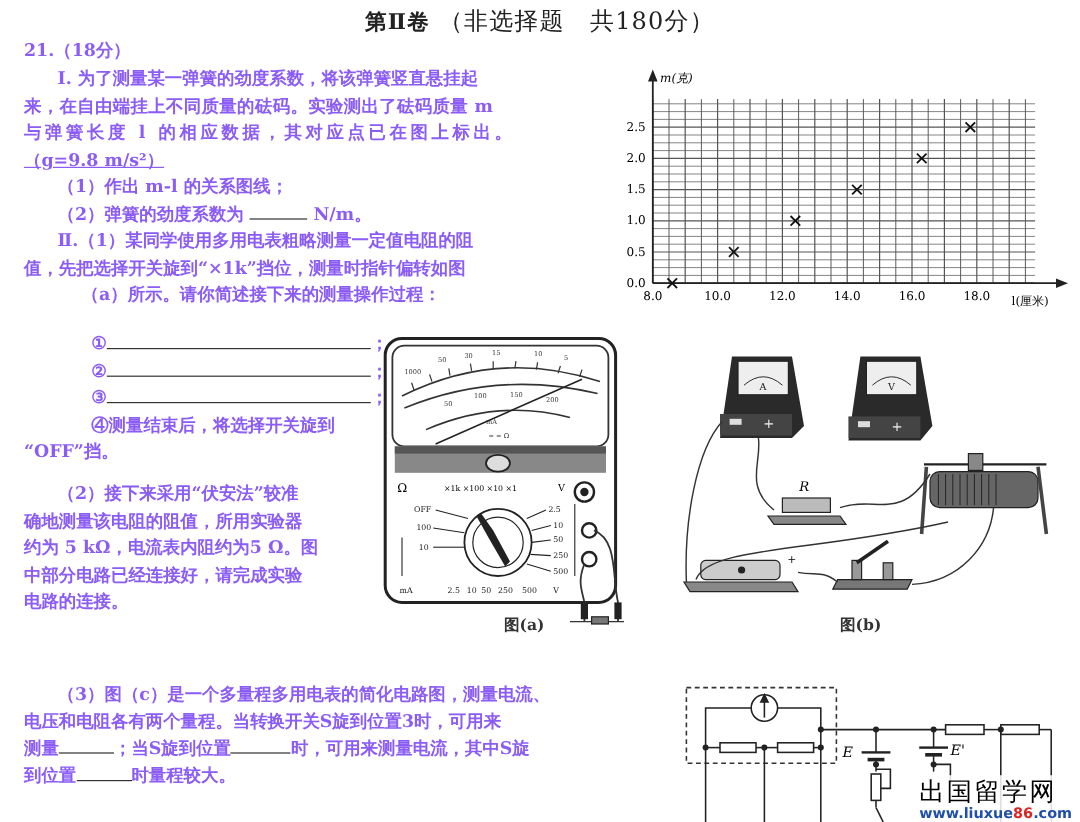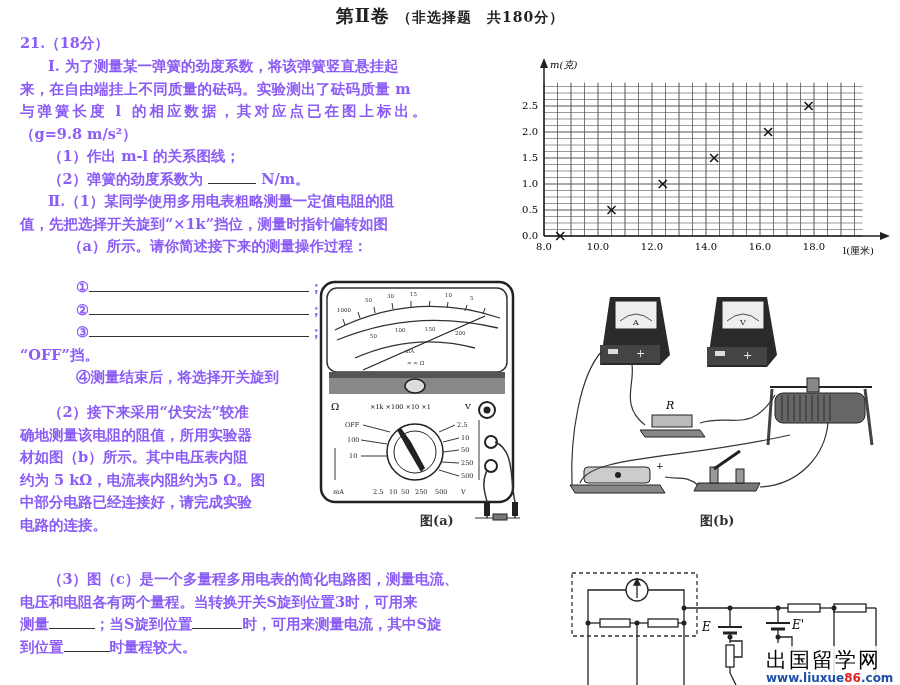--- a/index.html
+++ b/index.html
@@ -1,20 +1,20 @@
 <!DOCTYPE html>
 <html><head>
 <meta charset="utf-8">
 <style>
   html,body{margin:0;padding:0;background:#fff;}
   body{width:900px;height:685px;position:relative;overflow:hidden;
        font-family:"DejaVu Serif","Liberation Serif",serif;color:#222;}
   .abs{position:absolute;}
   .title{left:0;top:4px;width:900px;text-align:center;font-size:18px;font-weight:bold;letter-spacing:1px;}
-  .title .sub{font-size:14px;font-weight:bold;}
+  .title .sub{font-size:20px;font-weight:normal;}
   .txt{font-size:14.5px;line-height:22.5px;font-weight:bold;color:#8b5cf6;}
   .blank{display:inline-block;border-bottom:1.2px solid #333;height:14px;vertical-align:baseline;}
   .lineblank{display:inline-block;border-bottom:1.2px solid #333;width:220px;height:14px;}
   .cap{font-size:13px;font-weight:bold;color:#333;}
   .wm1{font-family:"DejaVu Sans",sans-serif;font-size:21px;color:#000000;letter-spacing:2px;}
   .wm2{font-family:"DejaVu Sans",sans-serif;font-size:12px;font-weight:bold;color:#1f4fa8;}
   .wm2 .red{color:#d22;}
   svg text{font-family:"DejaVu Serif","Liberation Serif",serif;}
 </style>
 </head>
@@ -24,21 +24,21 @@
   <span>第Ⅱ卷</span>
   <span class="sub">（非选择题　共180分）</span>
 </div>
 
 <div class="abs txt" style="left:20px;top:32px;">21.（18分）</div>
 
 <div class="abs txt" style="left:20px;top:55px;width:490px;">
   <div style="text-indent:28px;white-space:nowrap;">Ⅰ. 为了测量某一弹簧的劲度系数，将该弹簧竖直悬挂起</div>
   <div style="white-space:nowrap;letter-spacing:0.3px;">来，在自由端挂上不同质量的砝码。实验测出了砝码质量 m</div>
   <div style="white-space:nowrap;letter-spacing:3px;">与弹簧长度 l 的相应数据，其对应点已在图上标出。</div>
-  <div style="white-space:nowrap;">（g=9.8 m/s²）</div>
+  <div style="white-space:nowrap;text-decoration:underline;">（g=9.8 m/s²）</div>
   <div style="padding-left:28px;">（1）作出 m-l 的关系图线；</div>
   <div style="padding-left:28px;">
     <span>（2）弹簧的劲度系数为</span>
     <span class="blank" style="width:48px;"></span>
     <span>N/m。</span>
   </div>
   <div style="text-indent:28px;white-space:nowrap;">Ⅱ.（1）某同学使用多用电表粗略测量一定值电阻的阻</div>
   <div style="white-space:nowrap;">值，先把选择开关旋到“×1k”挡位，测量时指针偏转如图</div>
   <div style="white-space:nowrap;margin-left:48px;">（a）所示。请你简述接下来的测量操作过程：</div>
 </div>
@@ -46,28 +46,27 @@
 <div class="abs txt" style="left:20px;top:276px;width:300px;">
   <div style="padding-left:56px;white-space:nowrap;">
     <span>①</span><span class="lineblank"></span><span>；</span>
   </div>
   <div style="padding-left:56px;white-space:nowrap;">
     <span>②</span><span class="lineblank"></span><span>；</span>
   </div>
   <div style="padding-left:56px;white-space:nowrap;">
     <span>③</span><span class="lineblank"></span><span>；</span>
   </div>
+  <div style="padding-left:56px;white-space:nowrap;">④测量结束后，将选择开关旋到</div>
   <div style="white-space:nowrap;">“OFF”挡。</div>
-  <div style="padding-left:56px;white-space:nowrap;">④测量结束后，将选择开关旋到</div>
 </div>
 
 <div class="abs txt" style="left:20px;top:401px;width:300px;">
   <div style="padding-left:28px;white-space:nowrap;">（2）接下来采用“伏安法”较准</div>
   <div style="white-space:nowrap;">确地测量该电阻的阻值，所用实验器</div>
-  <div style="white-space:nowrap;">材如图（b）所示。其中电压表内阻</div>
   <div style="white-space:nowrap;">约为 5 kΩ，电流表内阻约为5 Ω。图</div>
   <div style="white-space:nowrap;">中部分电路已经连接好，请完成实验</div>
   <div style="white-space:nowrap;">电路的连接。</div>
 </div>
 
 <div class="abs txt" style="left:20px;top:568px;width:540px;">
   <div style="padding-left:28px;white-space:nowrap;">（3）图（c）是一个多量程多用电表的简化电路图，测量电流、</div>
   <div style="white-space:nowrap;">电压和电阻各有两个量程。当转换开关S旋到位置3时，可用来</div>
   <div style="white-space:nowrap;">
     <span>测量</span><span class="blank" style="width:46px;"></span><span>；当S旋到位置</span><span class="blank" style="width:50px;"></span><span>时，可用来测量电流，其中S旋</span>

